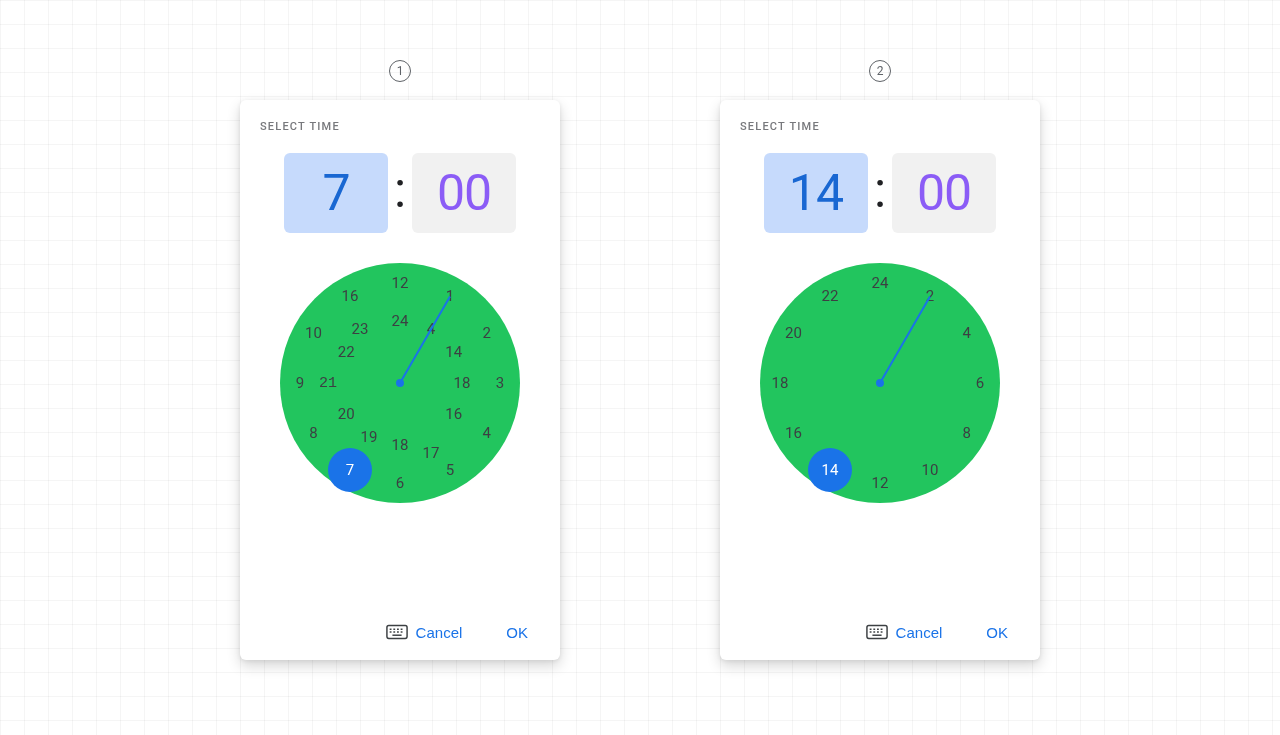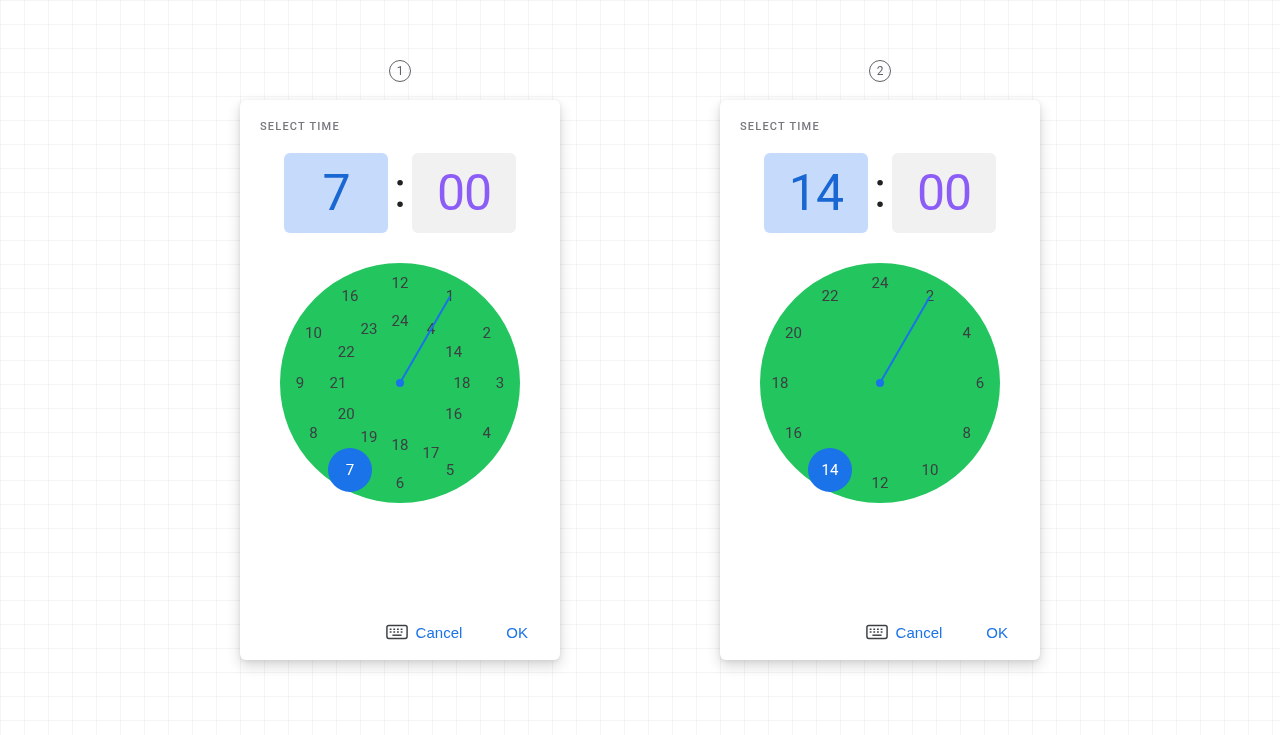--- a/index.html
+++ b/index.html
@@ -206,23 +206,23 @@
             <span class="clock-num" style="left: 70px; top: 33.3975px;">16</span>
             <span class="clock-num" style="left: 120px; top: 58px;">24</span>
             <span class="clock-num" style="left: 151px; top: 66.3064px;">4</span>
             <span class="clock-num" style="left: 173.694px; top: 89px;">14</span>
             <span class="clock-num" style="left: 182px; top: 120px;">18</span>
             <span class="clock-num" style="left: 173.694px; top: 151px;">16</span>
             <span class="clock-num" style="left: 151px; top: 173.694px; margin-top: 16px;">17</span>
             <span class="clock-num" style="left: 120px; top: 182px;">18</span>
             <span class="clock-num" style="left: 89px; top: 173.694px;">19</span>
             <span class="clock-num" style="left: 66.3064px; top: 151px;">20</span>
-            <span class="clock-num" style="left: 58px; top: 120px;">21</span>
+            <span class="clock-num" style="left: 48px; top: 120px; font-family: Liberation Mono, monospace;">21</span>
             <span class="clock-num" style="left: 66.3064px; top: 89px;">22</span>
-            <span class="clock-num" style="left: 89px; top: 66.3064px;">23</span>
+            <span class="clock-num" style="left: 80px; top: 66.3064px;">23</span>
             <div class="clock-hand" style="height: 100px; transform: translateX(-50%) rotate(210deg);"></div>
             <div class="clock-center"></div>
             <div class="clock-head" style="left: 70px; top: 206.603px;">7</div>
           </div>
       </div>
       <div class="footer">
         <span>
           <svg class="keyboard-icon" viewBox="0 0 24 16" fill="none" stroke="#3c4043" stroke-width="1.6">
             <rect x="1" y="1" width="22" height="14" rx="2"></rect>
             <line x1="4" y1="5" x2="6" y2="5"></line>

